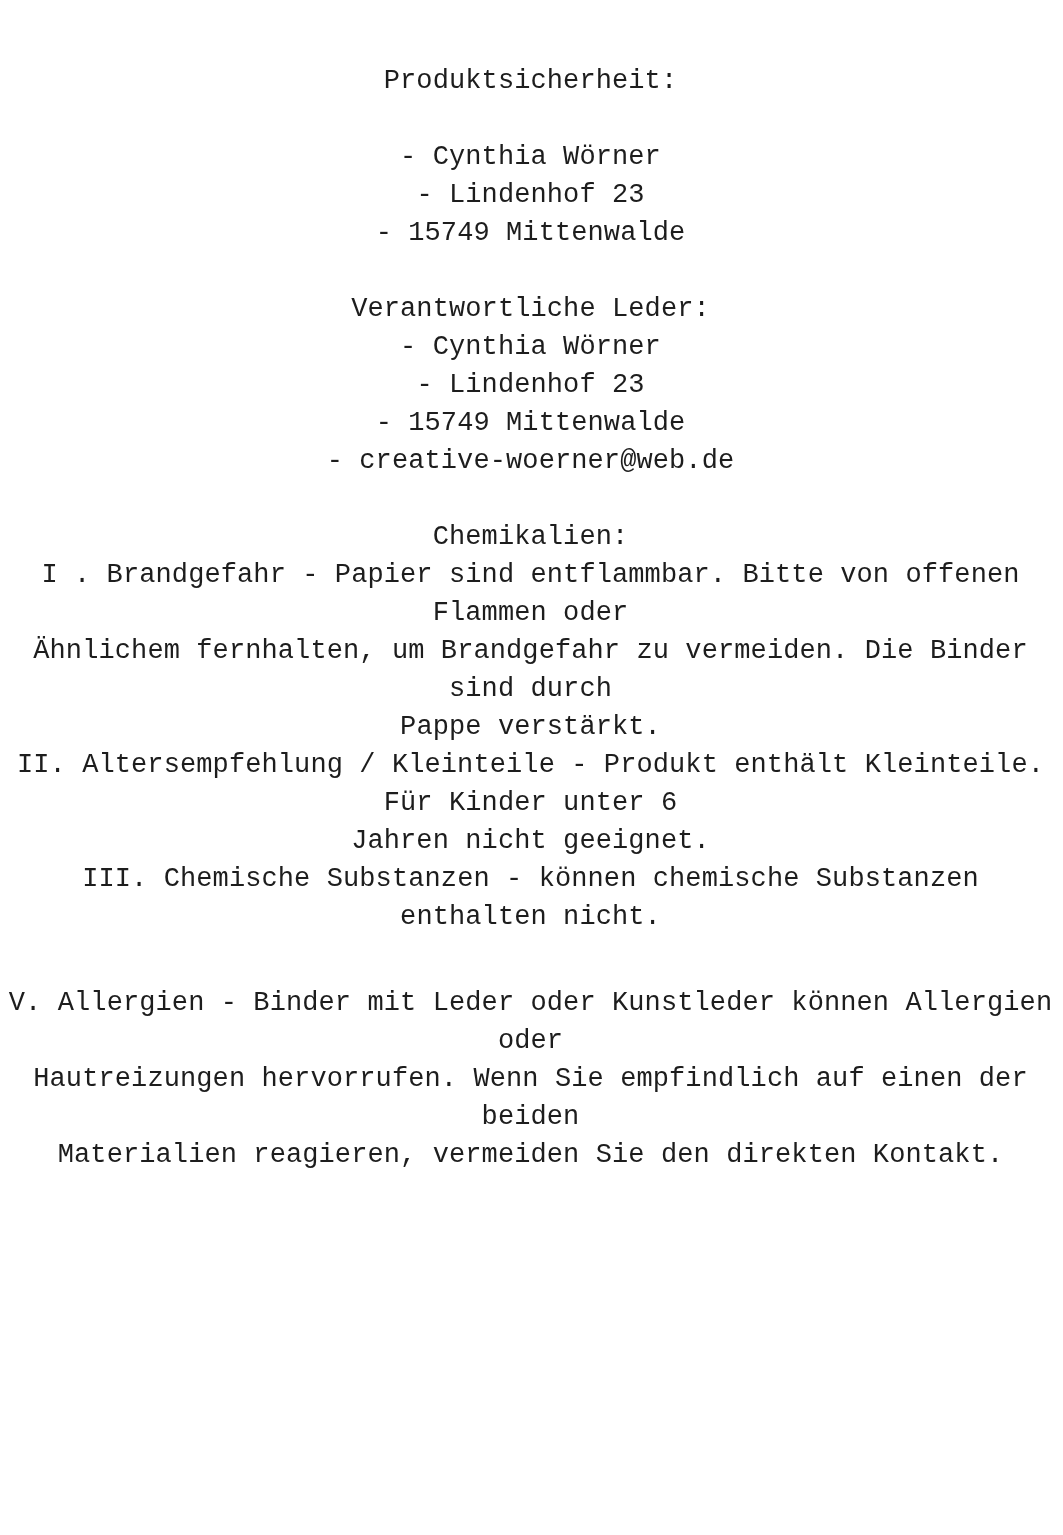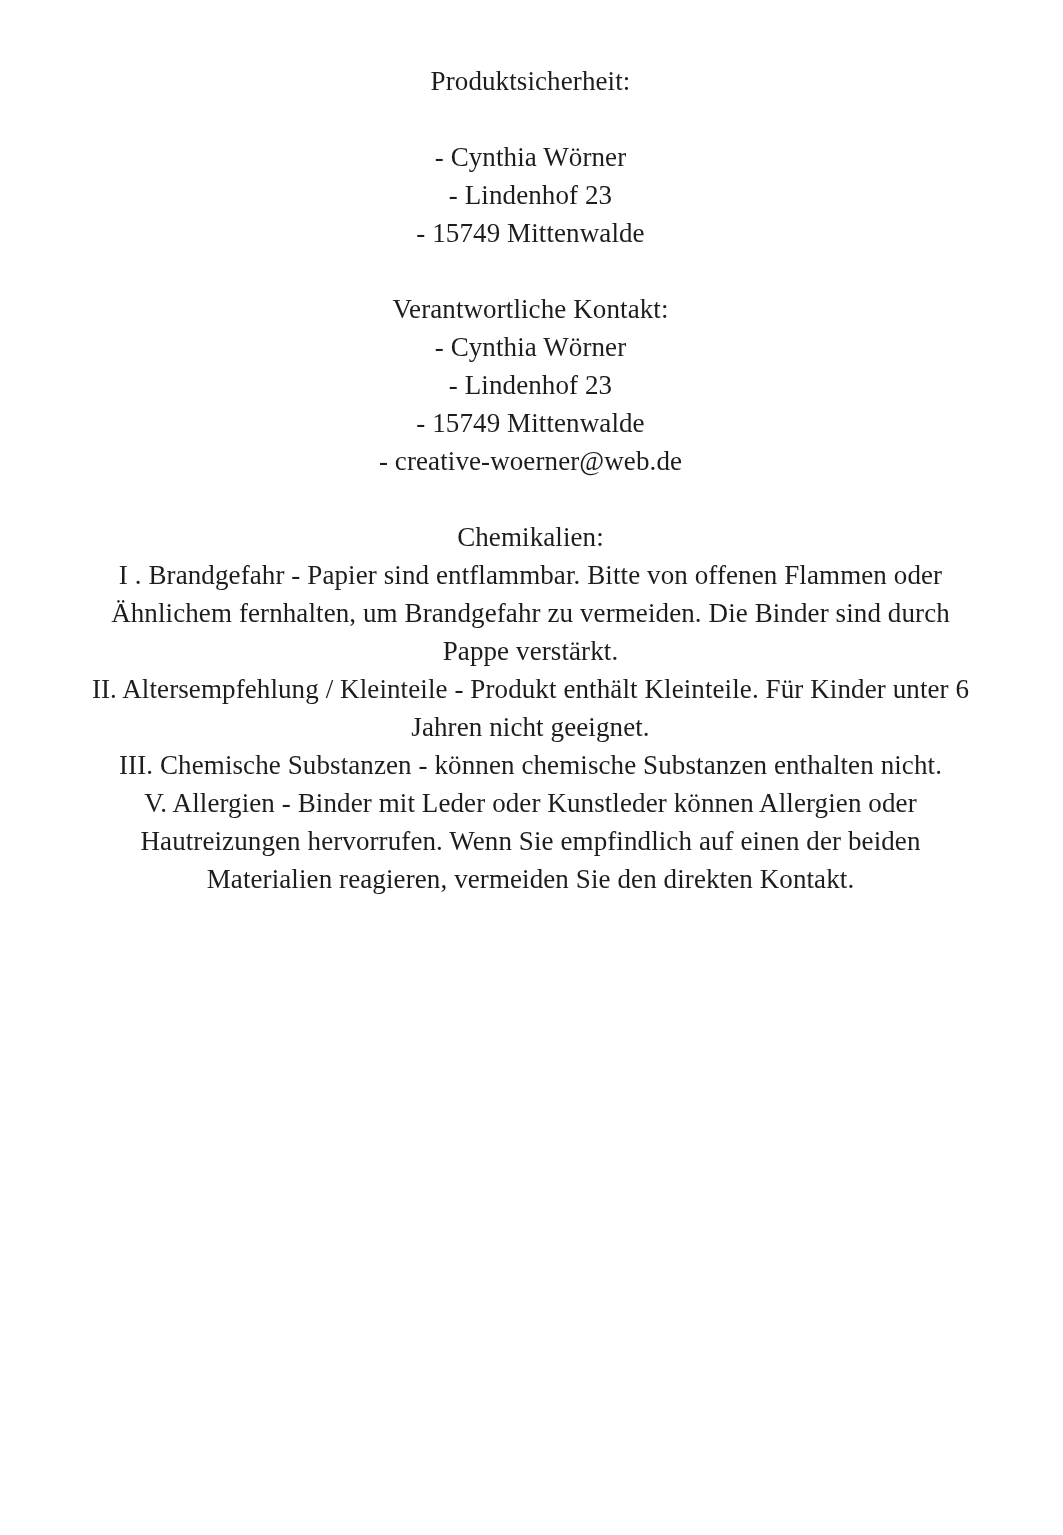--- a/index.html
+++ b/index.html
@@ -11,56 +11,56 @@
     height: 1535px;
     background: #ffffff;
     overflow: hidden;
   }
   .doc {
     box-sizing: border-box;
     width: 1063px;
     padding: 62px 6px 0 4px;
     text-align: center;
     color: #1d1d1d;
-    font-family: Liberation Serif, serif;
+    font-family: Liberation Mono, monospace;
     font-size: 27px;
     line-height: 38px;
     letter-spacing: 0.1px;
   }
   .doc h1,
   .doc p {
     margin: 0;
     font-size: inherit;
     font-weight: 400;
     white-space: pre-line;
   }
   .block {
     margin-top: 38px;
   }
   .warning {
     margin-top: 38px;
   }
   .warning.w1 { }
-  .warning.w5 { }
+  .warning.w5 { margin-top: 48px; }
 </style>
 </head>
 <body>
 
 <main class="doc">
 
   <h1>Produktsicherheit:</h1>
 
   <section class="block">
     <p>- Cynthia Wörner</p>
     <p>- Lindenhof 23</p>
     <p>- 15749 Mittenwalde</p>
   </section>
 
   <section class="block">
-    <p>Verantwortliche Kontakt:</p>
+    <p>Verantwortliche Leder:</p>
     <p>- Cynthia Wörner</p>
     <p>- Lindenhof 23</p>
     <p>- 15749 Mittenwalde</p>
     <p>- creative-woerner@web.de</p>
   </section>
 
   <section class="block">
     <p>Chemikalien:</p>
 
     <p class="warning w1">I . Brandgefahr - Papier sind entflammbar. Bitte von offenen Flammen oder

